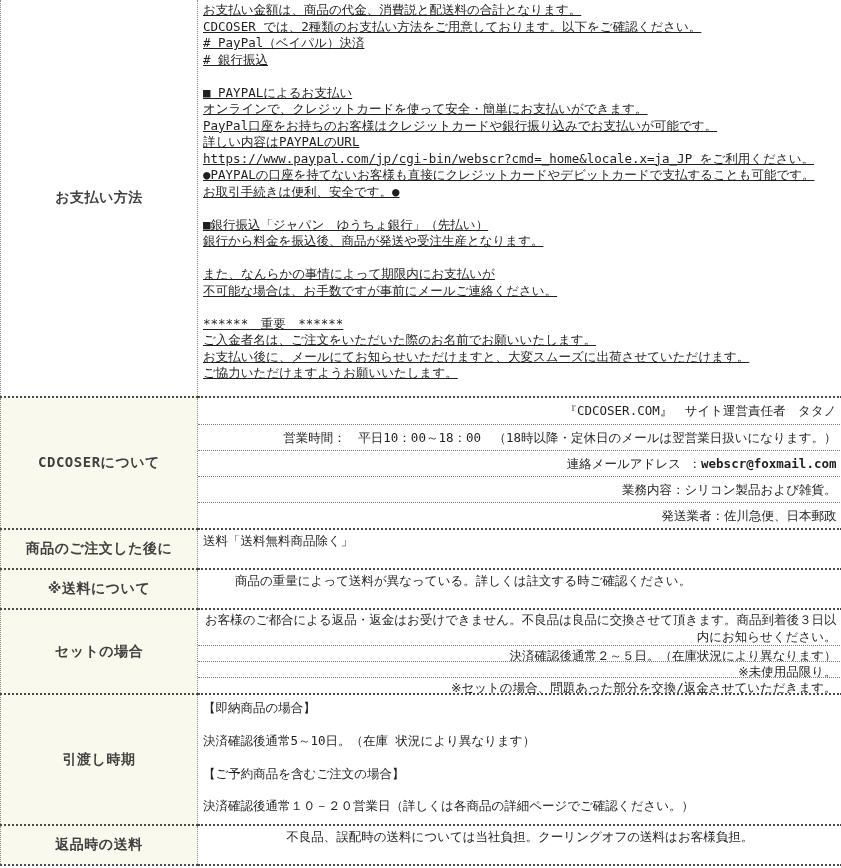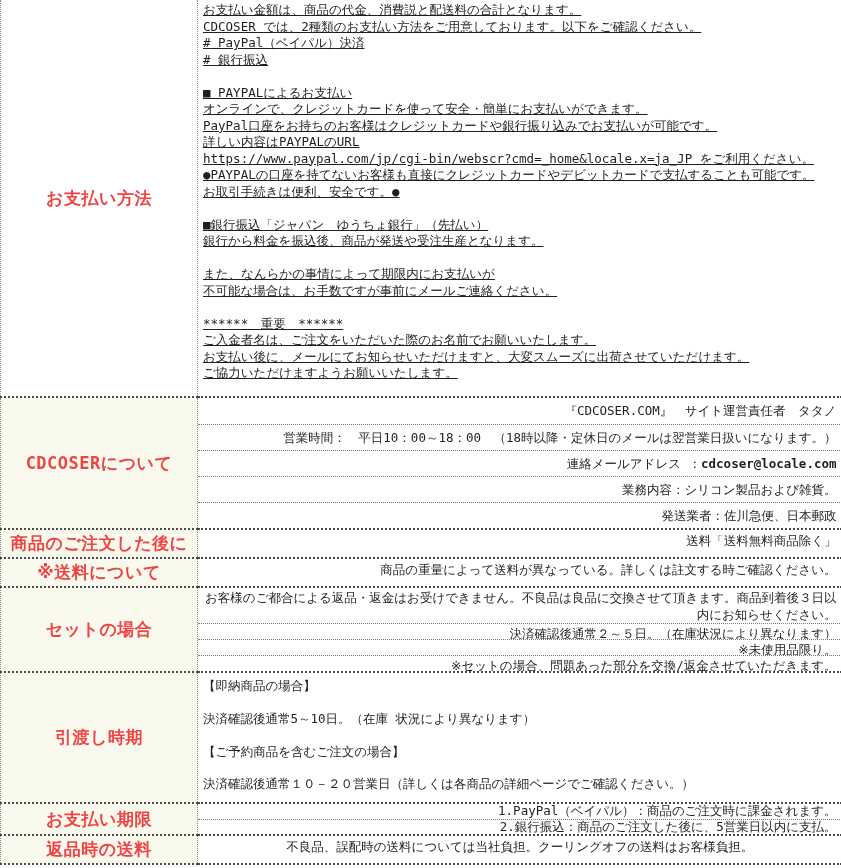--- a/index.html
+++ b/index.html
@@ -27,26 +27,26 @@
     border-left: 1px dotted #8a8a8a;
     border-right: none;
     padding: 0;
     vertical-align: top;
   }
   tr.first-row th, tr.first-row td { border-top: none; }
 
   th.hdr {
     background: #faf9ee;
     font-weight: bold;
-    font-size: 17px;
-    color: #ef4444;
+    font-size: 14px;
+    color: #404040;
     text-align: center;
     vertical-align: middle;
     letter-spacing: 0.5px;
-    padding: 2px;
+    padding: 10px;
   }
   th.hdr-white { background: #ffffff; }
 
   .cell {
     padding: 2px 5px;
     line-height: 16.5px;
     white-space: pre-line;
     word-break: break-all;
   }
   td.h-payment { height: 397px; text-decoration: underline; }
@@ -65,22 +65,22 @@
   .sub-tight {
     padding: 1px 5px 0 5px;
     line-height: 17px;
     overflow: hidden;
   }
   .sub-tight + .sub-tight { border-top: 1px dotted #7a7a7a; }
   .sub-policy { min-height: 33px; }
   .sub-line { height: 16px; white-space: nowrap; text-decoration: underline; }
 
   td.h-fees   { height: 22px; }
-  td.h-fees .cell, td.h-shipnote .cell { padding-top: 3px; line-height: 15px; white-space: nowrap; text-align: right; }
-  td.h-shipnote { height: 25px; }
+  td.h-fees .cell, td.h-shipnote .cell { padding-top: 3px; line-height: 15px; white-space: nowrap; }
+  td.h-shipnote { height: 25px; padding-left: 32px; }
 
   td.h-delivery { height: 131px; }
   td.h-delivery .cell { padding-top: 5px; line-height: 16.4px; }
 
   .sub-deadline {
     padding: 0 5px;
     height: 15px;
     line-height: 14.5px;
     overflow: hidden;
     white-space: nowrap;
@@ -130,21 +130,21 @@
 お支払い後に、メールにてお知らせいただけますと、大変スムーズに出荷させていただけます。
 ご協力いただけますようお願いいたします。</div>
         </td>
       </tr>
 
       <tr>
         <th class="hdr">CDCOSERについて</th>
         <td class="subs">
           <div class="sub">『CDCOSER.COM』　サイト運営責任者　タタノ</div>
           <div class="sub">営業時間：　平日10：00～18：00　（18時以降・定休日のメールは翌営業日扱いになります。）</div>
-          <div class="sub"><span>連絡メールアドレス ：</span><span class="b">cdcoser@locale.com</span></div>
+          <div class="sub"><span>連絡メールアドレス ：</span><span class="b">webscr@foxmail.com</span></div>
           <div class="sub">業務内容：シリコン製品および雑貨。</div>
           <div class="sub">発送業者：佐川急便、日本郵政</div>
         </td>
       </tr>
 
       <tr>
         <th class="hdr">商品のご注文した後に</th>
         <td class="h-fees">
           <div class="cell">送料「送料無料商品除く」</div>
         </td>
@@ -173,27 +173,20 @@
           <div class="cell">【即納商品の場合】
 
 決済確認後通常5～10日。（在庫 状況により異なります）
 
 【ご予約商品を含むご注文の場合】
 
 決済確認後通常１０－２０営業日（詳しくは各商品の詳細ページでご確認ください。）</div>
         </td>
       </tr>
 
-      <tr>
-        <th class="hdr">お支払い期限</th>
-        <td class="subs">
-          <div class="sub-deadline">1.PayPal（ベイパル）：商品のご注文時に課金されます。</div>
-          <div class="sub-deadline">2.銀行振込：商品のご注文した後に、5営業日以内に支払。</div>
-        </td>
-      </tr>
 
 
       <tr>
         <th class="hdr">返品時の送料</th>
         <td class="h-returnship">
           <div class="cell">不良品、誤配時の送料については当社負担。クーリングオフの送料はお客様負担。</div>
         </td>
       </tr>
 
     </tbody>

